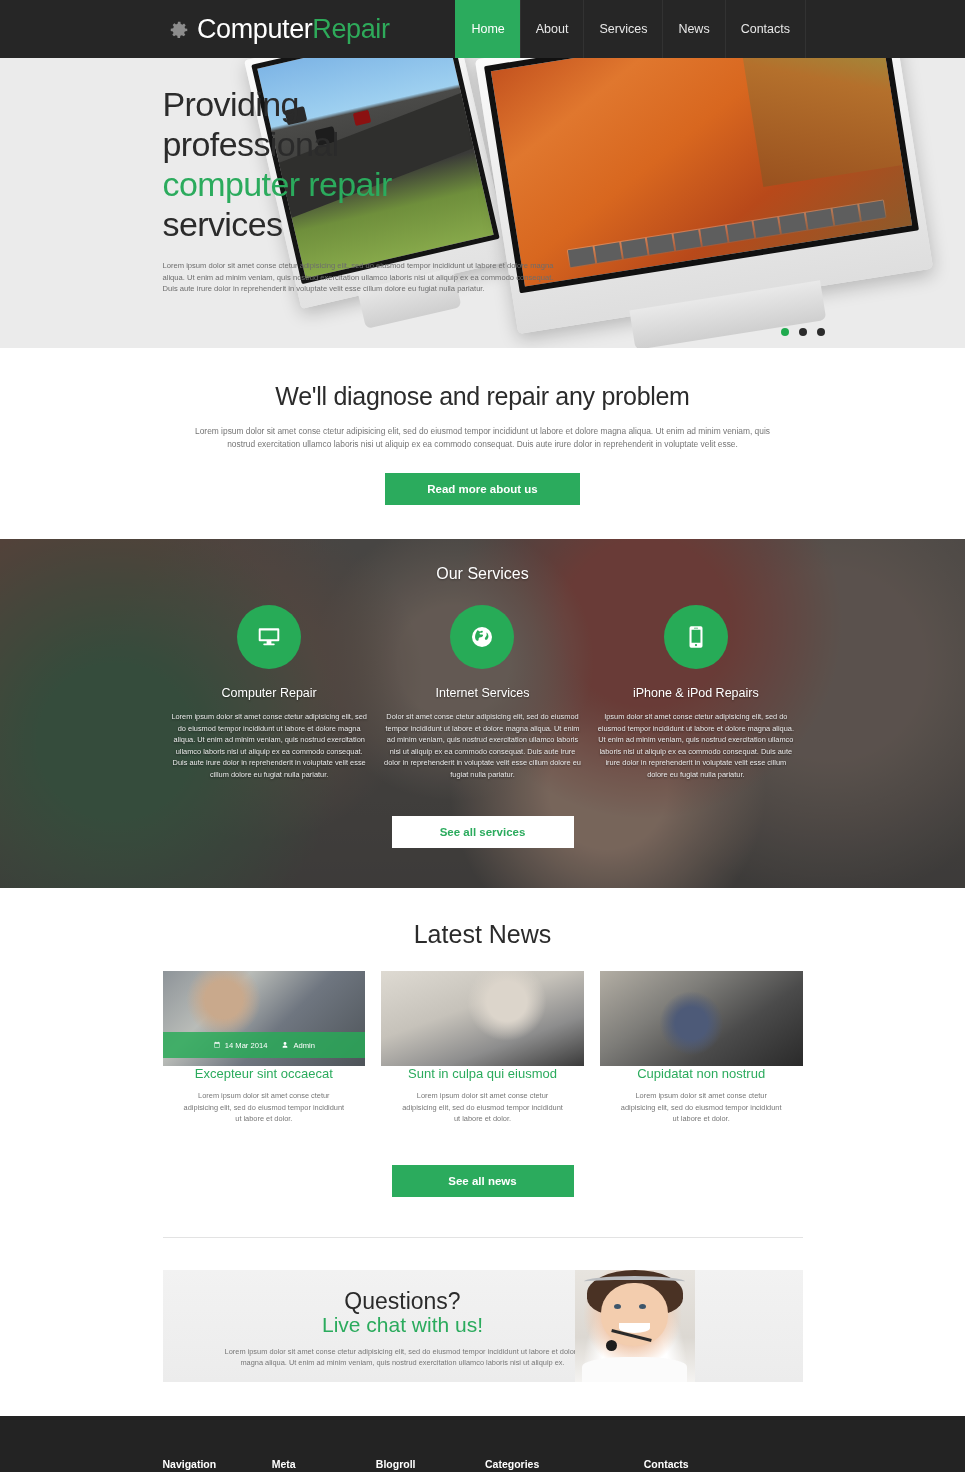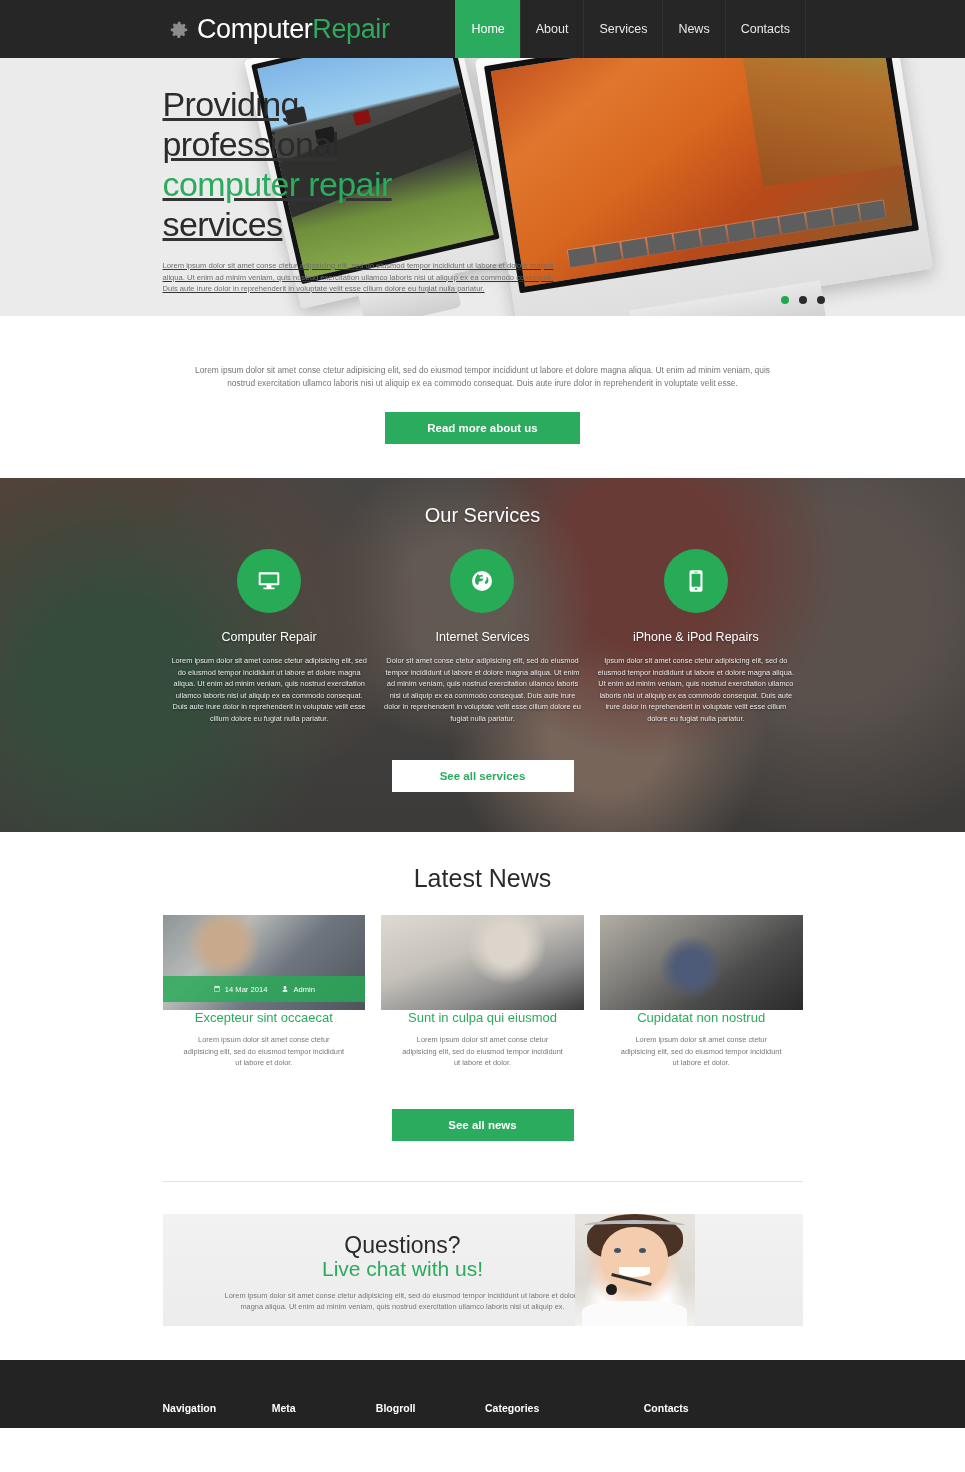--- a/index.html
+++ b/index.html
@@ -53,25 +53,24 @@
     padding:0 15px;
     border-left:1px solid #323232;
     min-width:46px;
     white-space:nowrap;
   }
   .nav a:last-child{border-right:1px solid #323232;}
   .nav a.active{background:#2bab5d;color:#fff;border-left-color:#2bab5d;}
 
   
   .hero{
-    height:258px;
+    height:290px;
     background:#ebebeb;
     position:relative;
     overflow:hidden;
-    text-decoration:underline;
   }
   .hero-inner{width:640px;margin:0 auto;position:relative;height:100%;}
   .hero-copy{padding-top:26px;width:300px;position:relative;z-index:5;}
   .hero-h{
     font-size:34px;
     line-height:40px;
     font-weight:400;
     color:#2b2b2b;
     letter-spacing:-0.6px;
   }
@@ -195,21 +194,21 @@
       radial-gradient(circle at 47% 35%, #8e7a6d 0 10%, rgba(0,0,0,0) 25%),
       radial-gradient(circle at 67% 24%, #9b3c33 0 12%, rgba(0,0,0,0) 28%),
       radial-gradient(circle at 63% 72%, #b8927c 0 9%, rgba(0,0,0,0) 24%),
       radial-gradient(circle at 86% 36%, #7c6a60 0 11%, rgba(0,0,0,0) 27%),
       radial-gradient(circle at 5% 20%, #6b4a3a 0 12%, rgba(0,0,0,0) 30%),
       linear-gradient(180deg,#55514c 0%,#4b4742 50%,#3f3b38 100%);
   }
   .services-ov{position:absolute;inset:0;background:rgba(60,60,60,.52);}
   .services .container{z-index:3;}
   .srv-title{
-    text-align:center;color:#fff;font-size:20px;font-weight:400;
+    text-align:center;color:#fff;font-size:16px;font-weight:400;
     text-shadow:0 1px 2px rgba(0,0,0,.35);
   }
   .srv-row{display:flex;margin-top:22px;}
   .srv{flex:1;text-align:center;padding:0 8px;}
   .srv-ic{
     width:64px;height:64px;border-radius:50%;
     background:#27ab57;margin:0 auto;
     display:flex;align-items:center;justify-content:center;
   }
   .srv h3{
@@ -368,20 +367,21 @@
       <p class="hero-p">Lorem ipsum dolor sit amet conse ctetur adipisicing elit, sed do eiusmod tempor incididunt ut labore et dolore magna aliqua. Ut enim ad minim veniam, quis nostrud exercitation ullamco laboris nisi ut aliquip ex ea commodo consequat. Duis aute irure dolor in reprehenderit in voluptate velit esse cillum dolore eu fugiat nulla pariatur.</p>
     </div>
     <div class="dots">
       <span class="on"></span>
       <span></span>
       <span></span>
     </div>
   </section>
 
   <section class="diagnose">
+    <h2 class="sec-title">We'll diagnose and repair any problem</h2>
     <p class="lead">Lorem ipsum dolor sit amet conse ctetur adipisicing elit, sed do eiusmod tempor incididunt ut labore et dolore magna aliqua. Ut enim ad minim veniam, quis nostrud exercitation ullamco laboris nisi ut aliquip ex ea commodo consequat. Duis aute irure dolor in reprehenderit in voluptate velit esse.</p>
     <a href="#" class="btn btn-green">Read more about us</a>
   </section>
 
   <section class="services">
     <div class="services-bg"></div>
     <div class="services-ov"></div>
     <div class="container">
       <h2 class="srv-title">Our Services</h2>
       <div class="srv-row">

